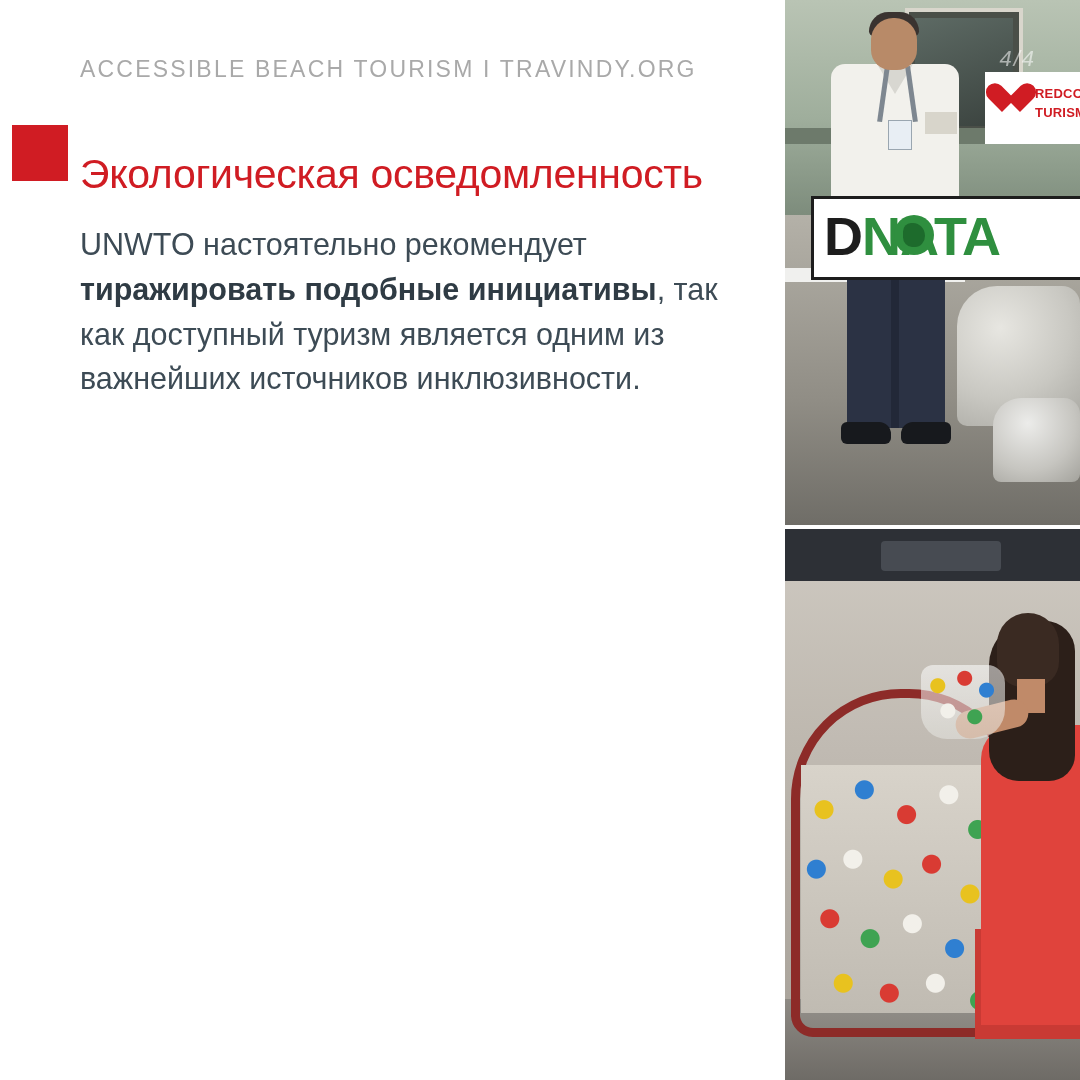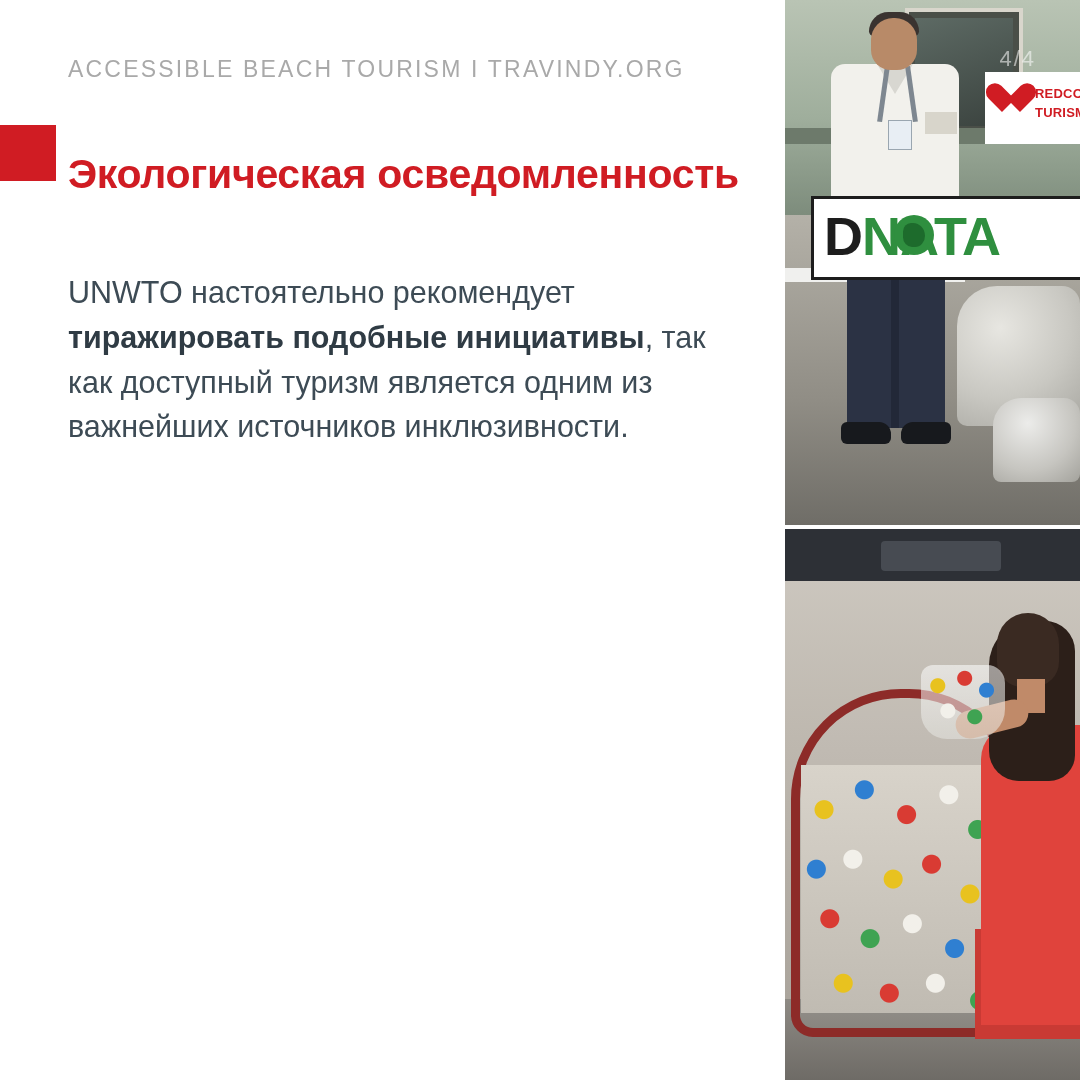--- a/index.html
+++ b/index.html
@@ -17,21 +17,21 @@
     position: relative;
     width: 1080px;
     height: 1080px;
     background: #ffffff;
     overflow: hidden;
   }
 
   
   .left-col {
     position: absolute;
-    left: 0;
+    left: 12px;
     top: 0;
     width: 785px;
     height: 1080px;
     background: #ffffff;
   }
 
   .eyebrow {
     position: absolute;
     left: 68px;
     top: 56px;
@@ -49,35 +49,34 @@
     width: 56px;
     height: 56px;
     background: #d01c23;
   }
 
   .title {
     position: absolute;
     left: 68px;
     top: 124px;
     font-size: 41px;
-    font-weight: bold;
+    font-weight: normal;
     color: #d01c23;
     letter-spacing: -0.3px;
     white-space: nowrap;
   }
 
   .body {
     position: absolute;
     left: 68px;
     top: 222px;
     width: 672px;
     color: #3d4b55;
     font-size: 30.5px;
     line-height: 1.47;
-    margin-top: 48px;
   }
   .body p {
     margin: 0 0 36px 0;
   }
   .body p:last-child {
     margin-bottom: 0;
   }
   .body b {
     font-weight: bold;
     color: #2f3b44;
@@ -163,20 +162,21 @@
     font-size: 13px; font-weight: bold; color: #d01c23;
     letter-spacing: 0.2px;
   }
   .t-counter {
     position: absolute;
     right: 44px; top: 46px;
     font-size: 22px;
     color: rgba(255,255,255,0.55);
     letter-spacing: 2px;
     font-weight: 400;
+    font-style: italic;
   }
   .t-floor {
     position: absolute;
     left: 0; top: 215px; width: 295px; height: 310px;
     background: linear-gradient(180deg, #b4b1a8 0%, #908d85 60%, #6f6d67 100%);
   }
   .t-man-head {
     position: absolute;
     left: 86px; top: 18px; width: 46px; height: 52px;
     background: #b88a68;

